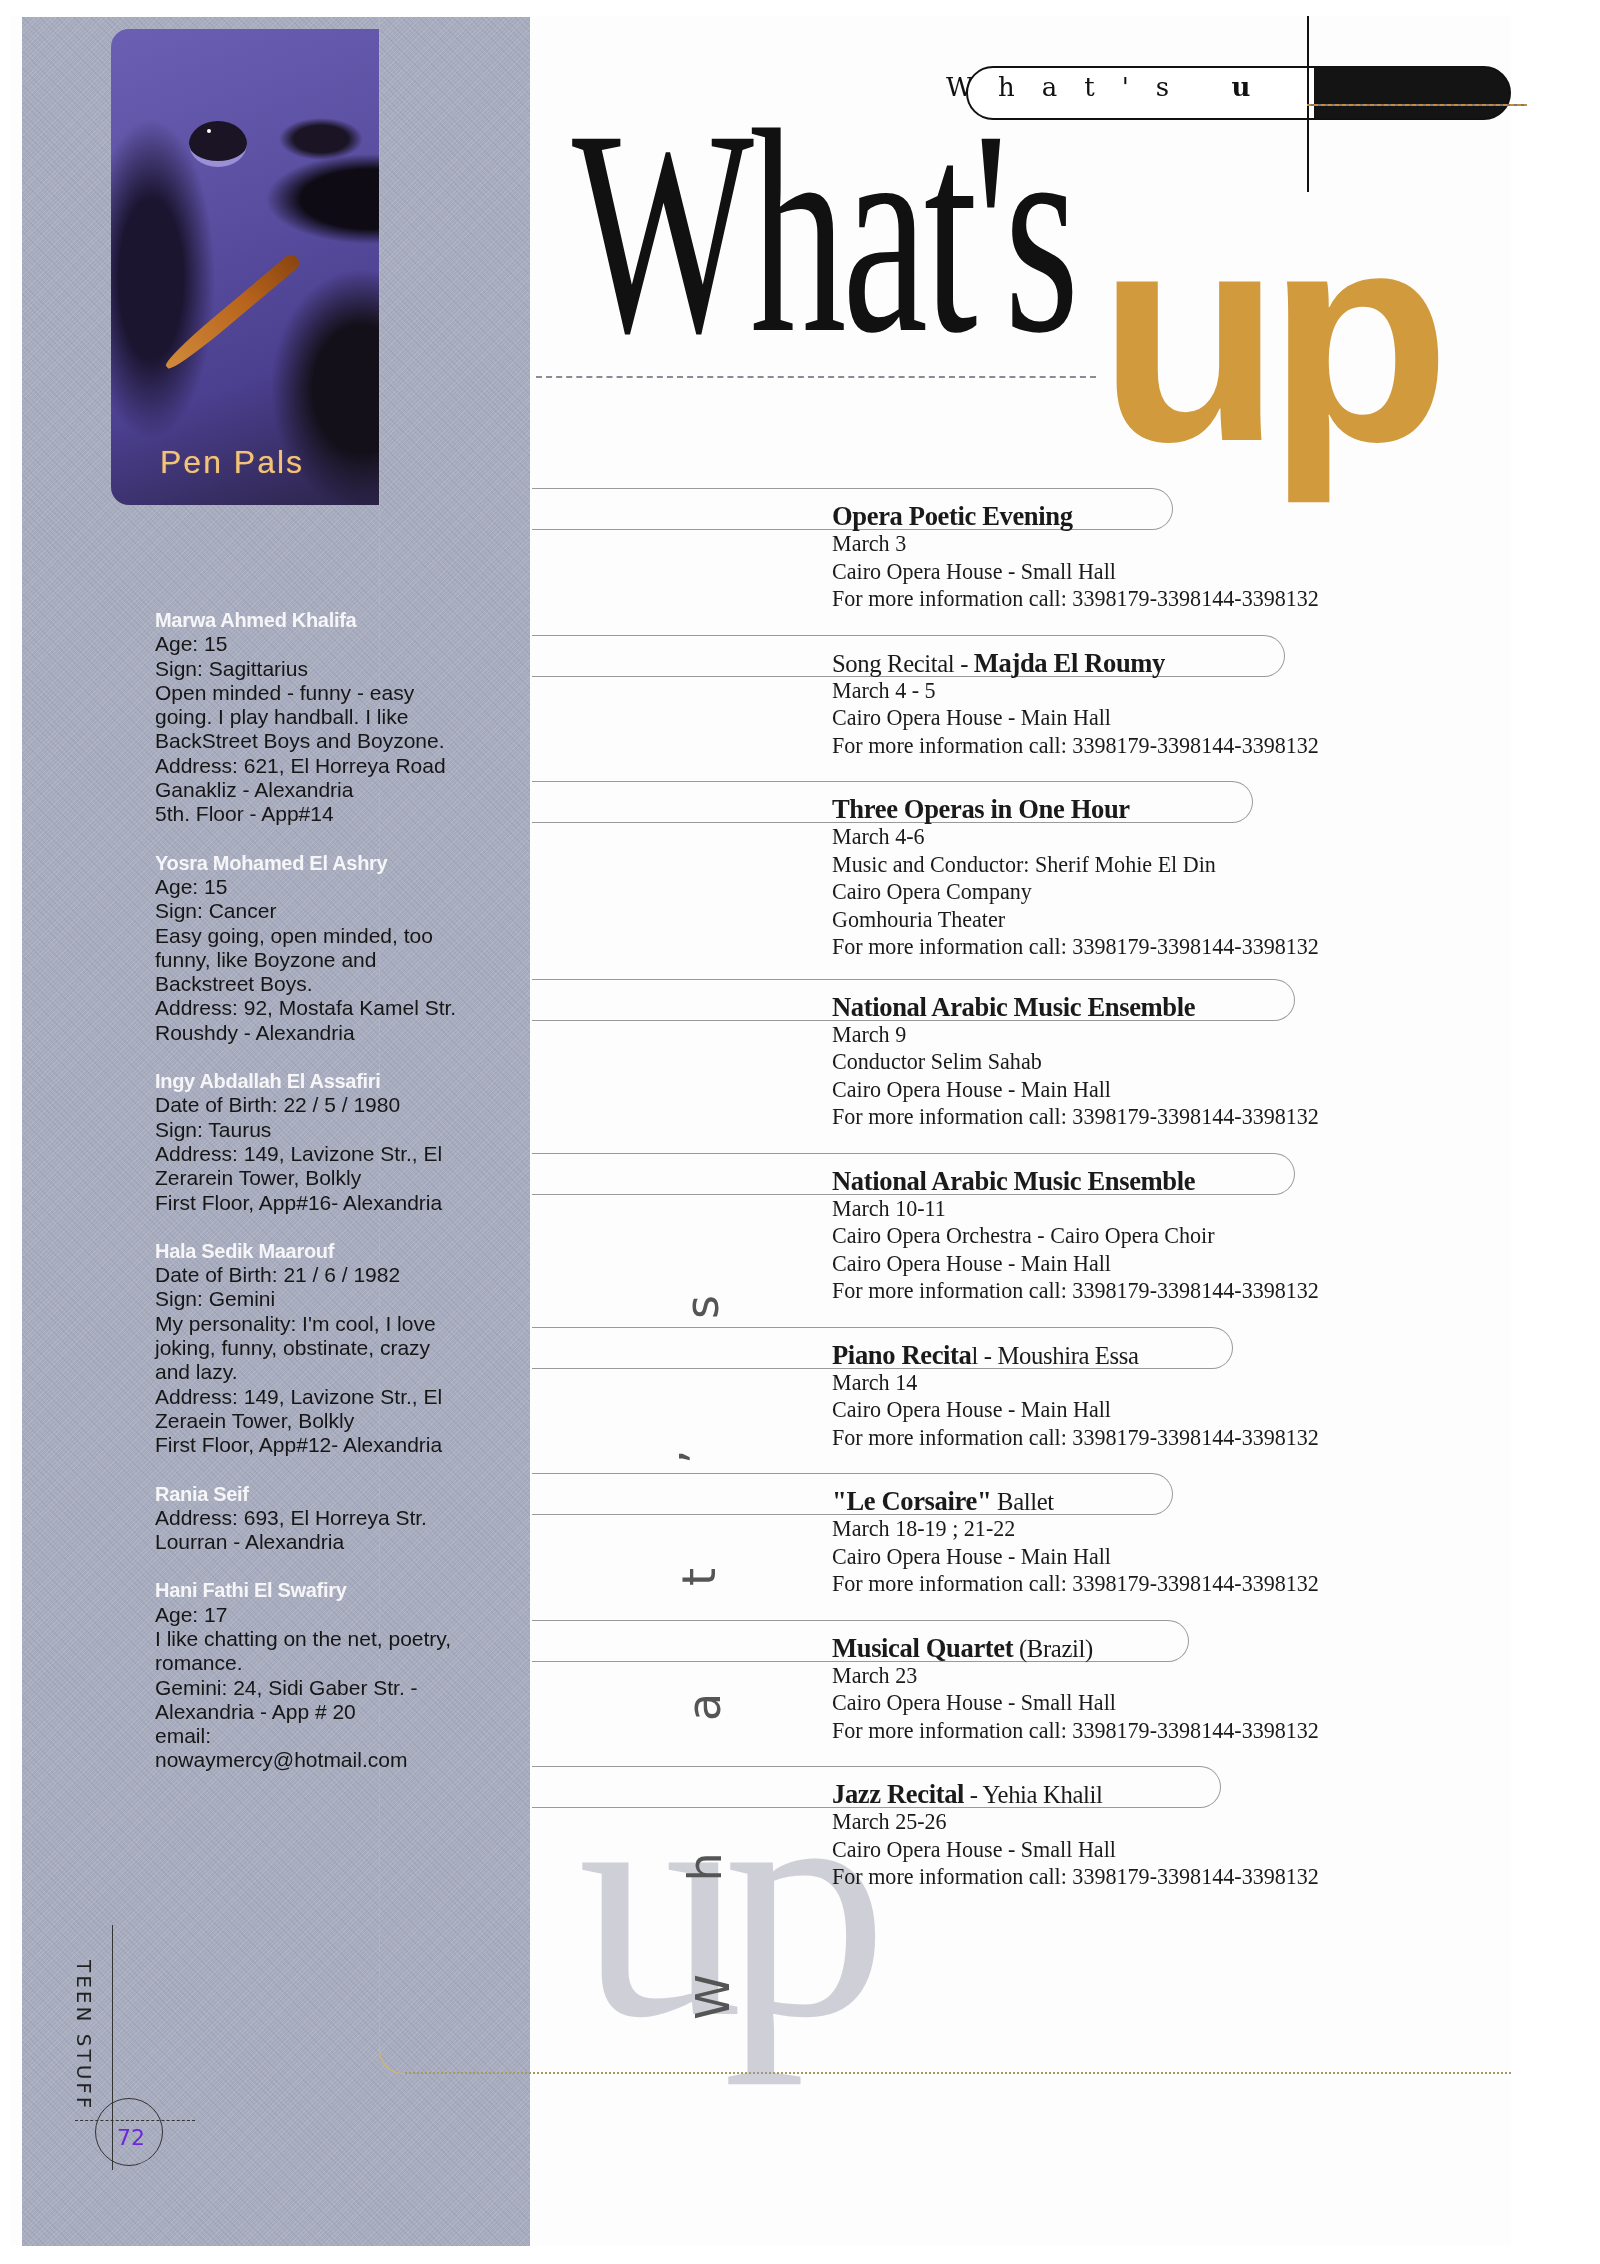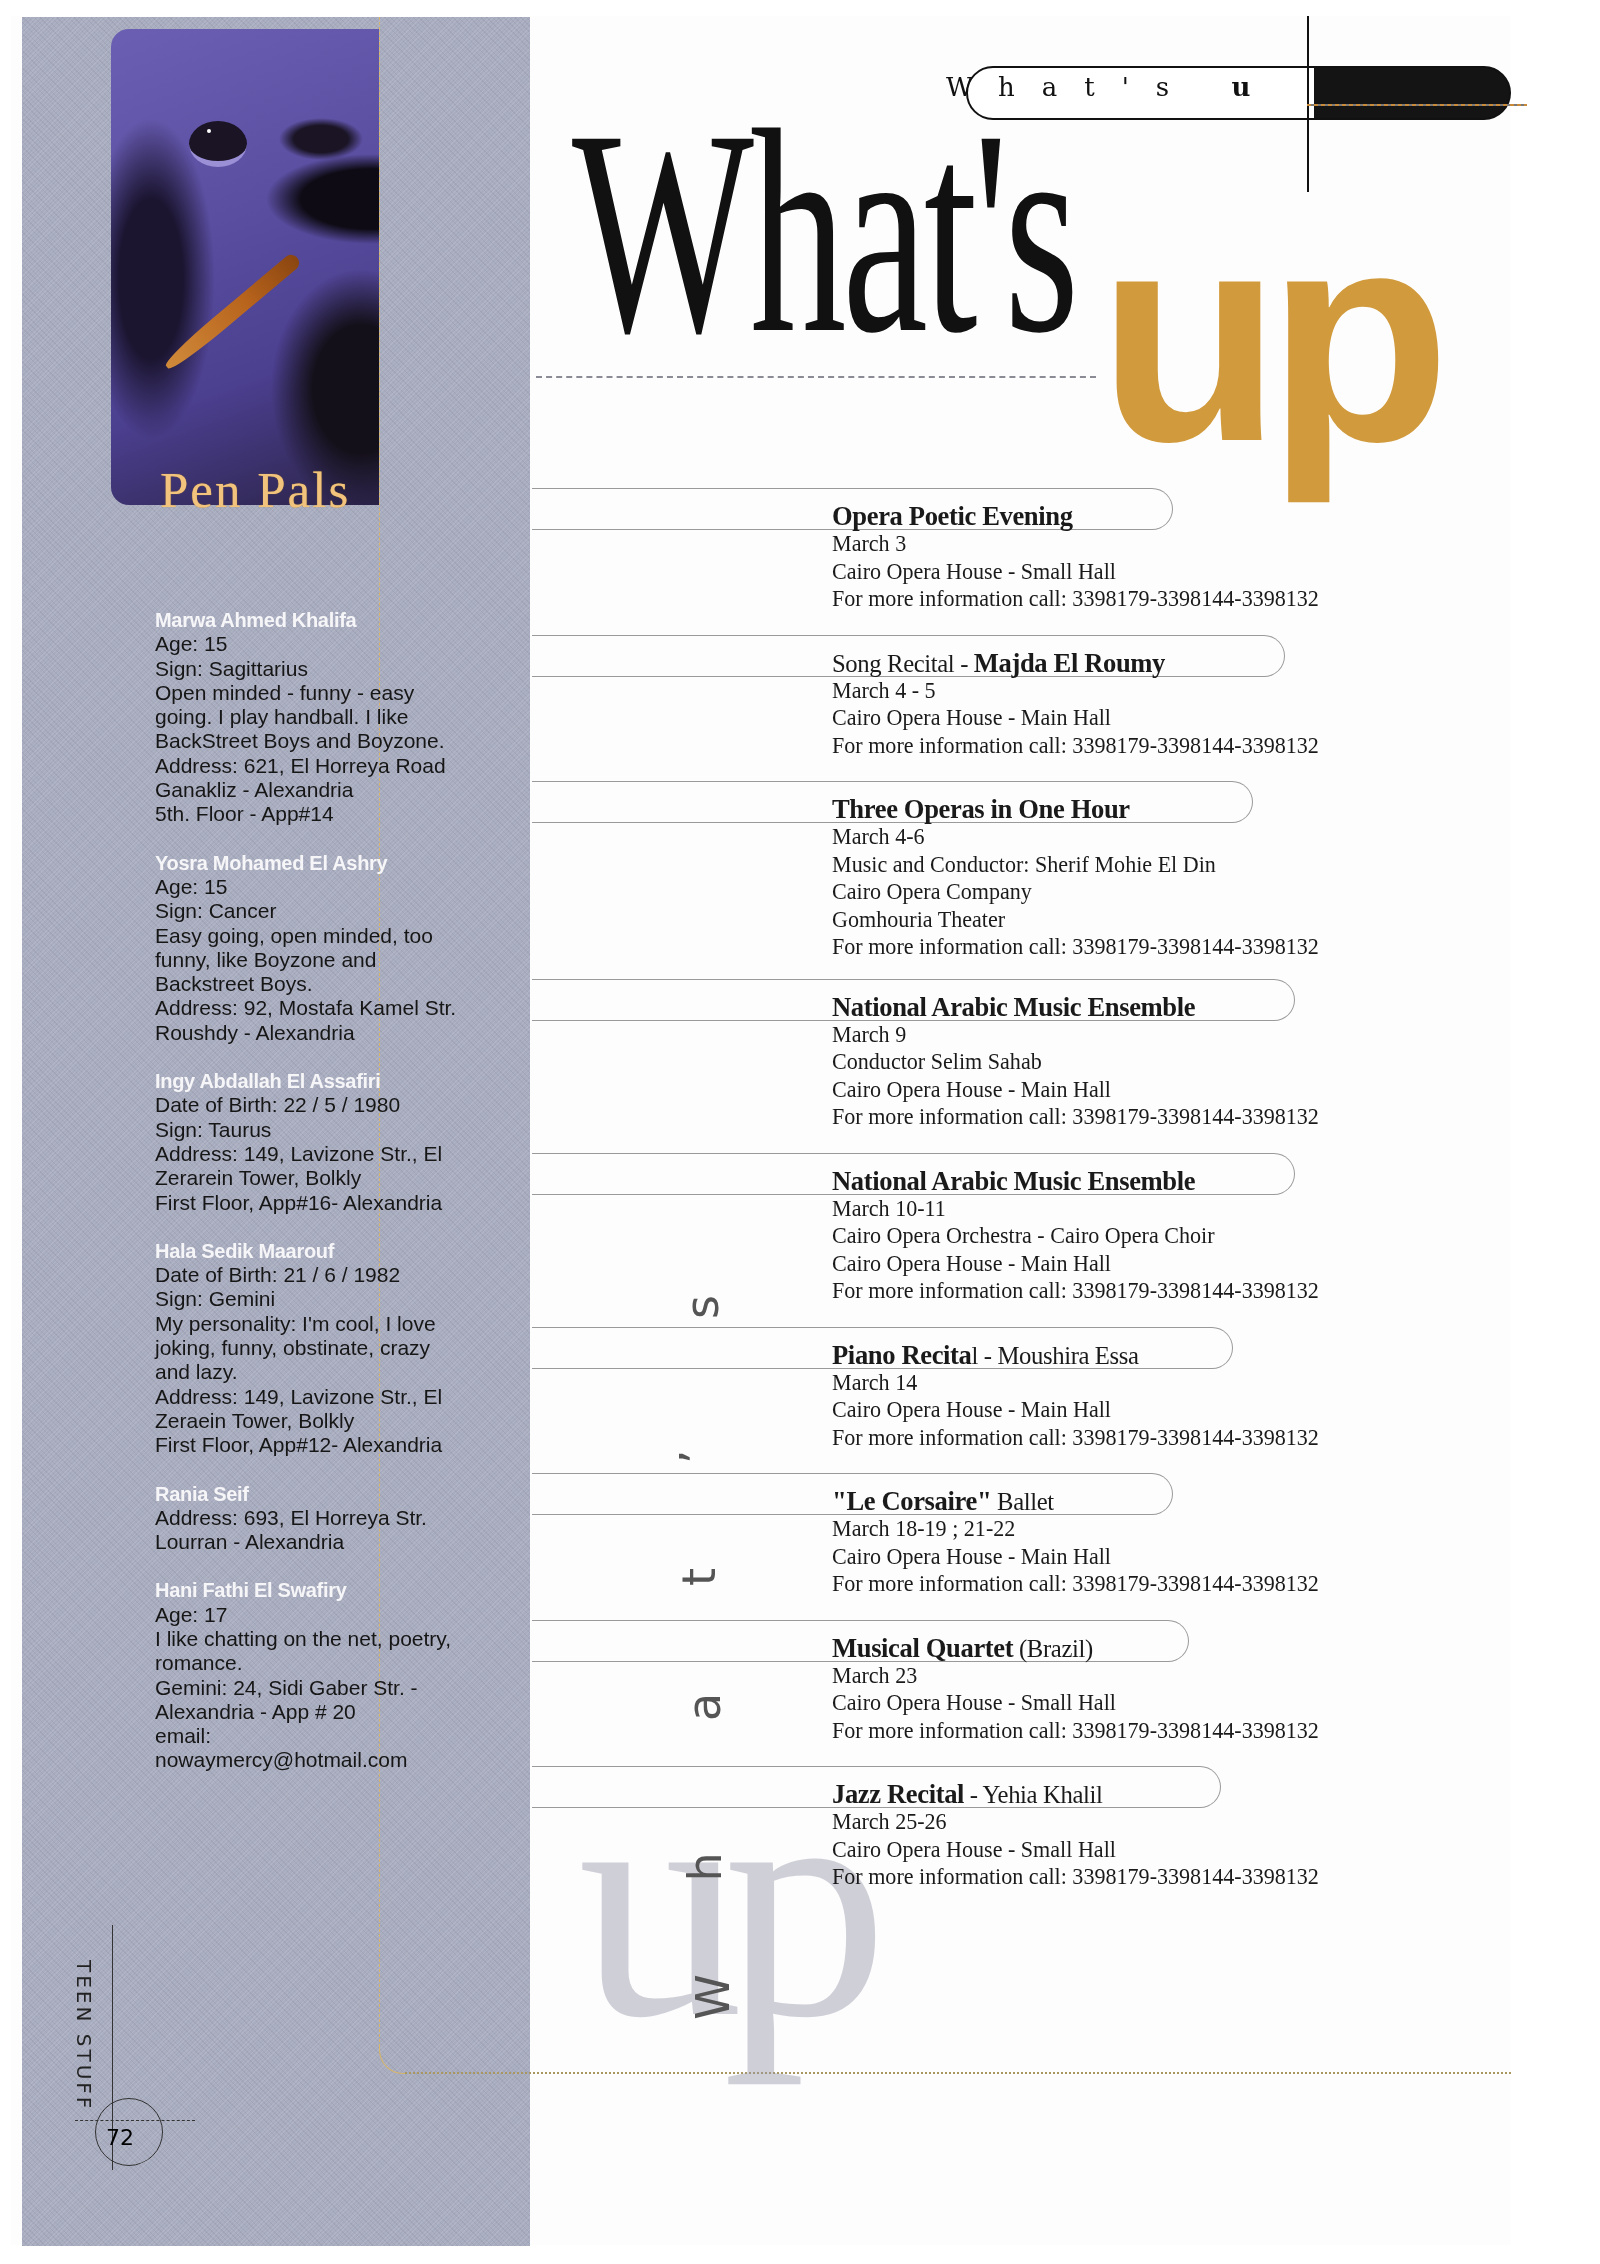--- a/index.html
+++ b/index.html
@@ -51,22 +51,22 @@
     content: ""; position: absolute; left: 18px; top: 8px; width: 4px; height: 4px;
     background: #fff; border-radius: 50%;
   }
   .photo .pencil {
     position: absolute; left: 56px; top: 330px; width: 170px; height: 16px;
     background: linear-gradient(90deg, #d08a3a, #b8641d 60%, #8a4510);
     border-radius: 40% 8px 8px 40%;
     transform: rotate(-40deg); transform-origin: left center;
   }
   .penpals-title {
-    position: absolute; left: 160px; top: 461px; margin: 0;
-    font-family: Liberation Serif, serif; font-size: 51px; font-weight: normal;
+    position: absolute; left: 160px; top: 444px; margin: 0;
+    font-family: Liberation Sans, sans-serif; font-size: 32px; font-weight: normal;
     color: #f1c37c; letter-spacing: 2px; white-space: nowrap;
     text-shadow: 0 0 1px #b98a3a;
   }
   .penpals-list {
     position: absolute; left: 155px; top: 608px; width: 350px;
     font-size: 21px; line-height: 24.3px; color: #161616;
   }
   .penpal { margin: 0 0 24px 0; }
   .penpal .name {
     color: #f6f6f8; font-weight: bold; font-size: 20px; letter-spacing: -0.3px;
@@ -86,22 +86,22 @@
   .page-dash {
     position: absolute; left: 75px; top: 2120px; width: 120px; height: 0;
     border-top: 1px dashed #333;
   }
   .page-circle {
     position: absolute; left: 95px; top: 2098px; width: 66px; height: 66px;
     border: 1px solid #333; border-radius: 50%;
     clip-path: polygon(0 0, 100% 0, 100% 80%, 60% 100%, 0 100%);
   }
   .page-number {
-    position: absolute; left: 106px; top: 2125px;
-    font-family: "DejaVu Sans", sans-serif; font-size: 22px; color: #000000;
+    position: absolute; left: 117px; top: 2125px;
+    font-family: "DejaVu Sans", sans-serif; font-size: 22px; color: #6d28d9;
   }
 
   
   .mini-pill-letter-w {
     position: absolute; left: 946px; top: 72px;
     font-family: "DejaVu Serif", serif; font-size: 26px; color: #111;
   }
   .mini-pill {
     position: absolute; left: 966px; top: 66px; width: 545px; height: 54px;
     border: 2px solid #111; border-radius: 27px;

